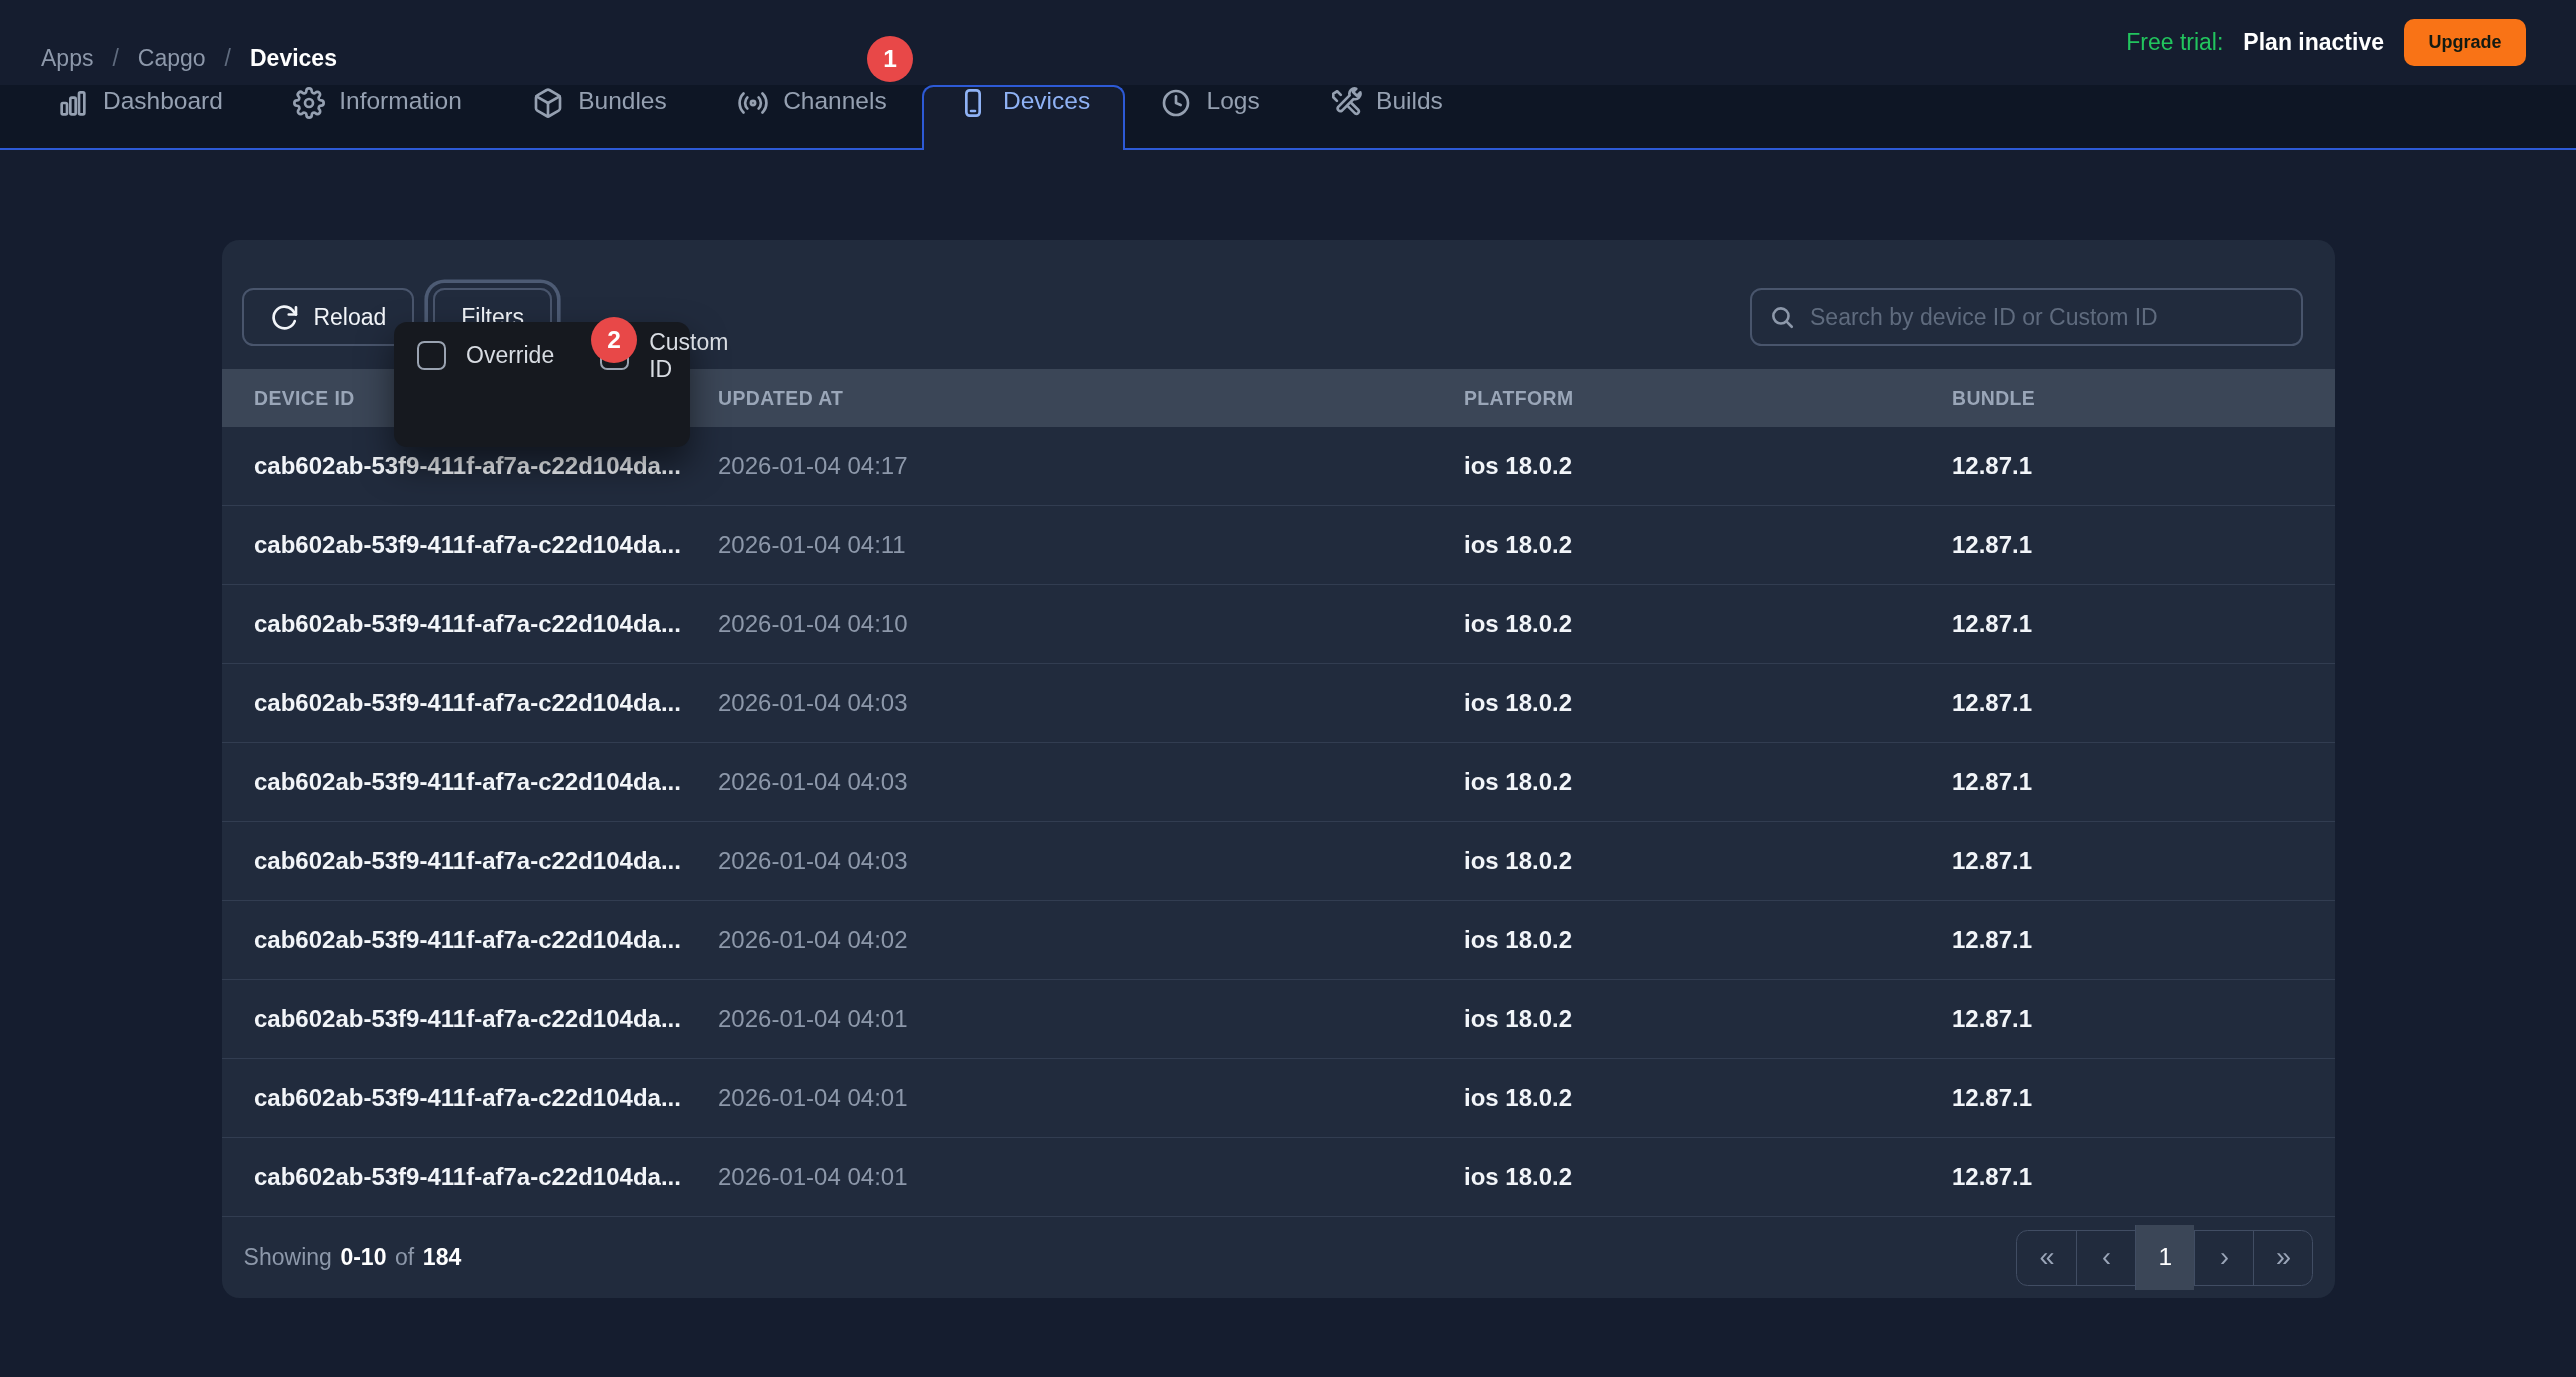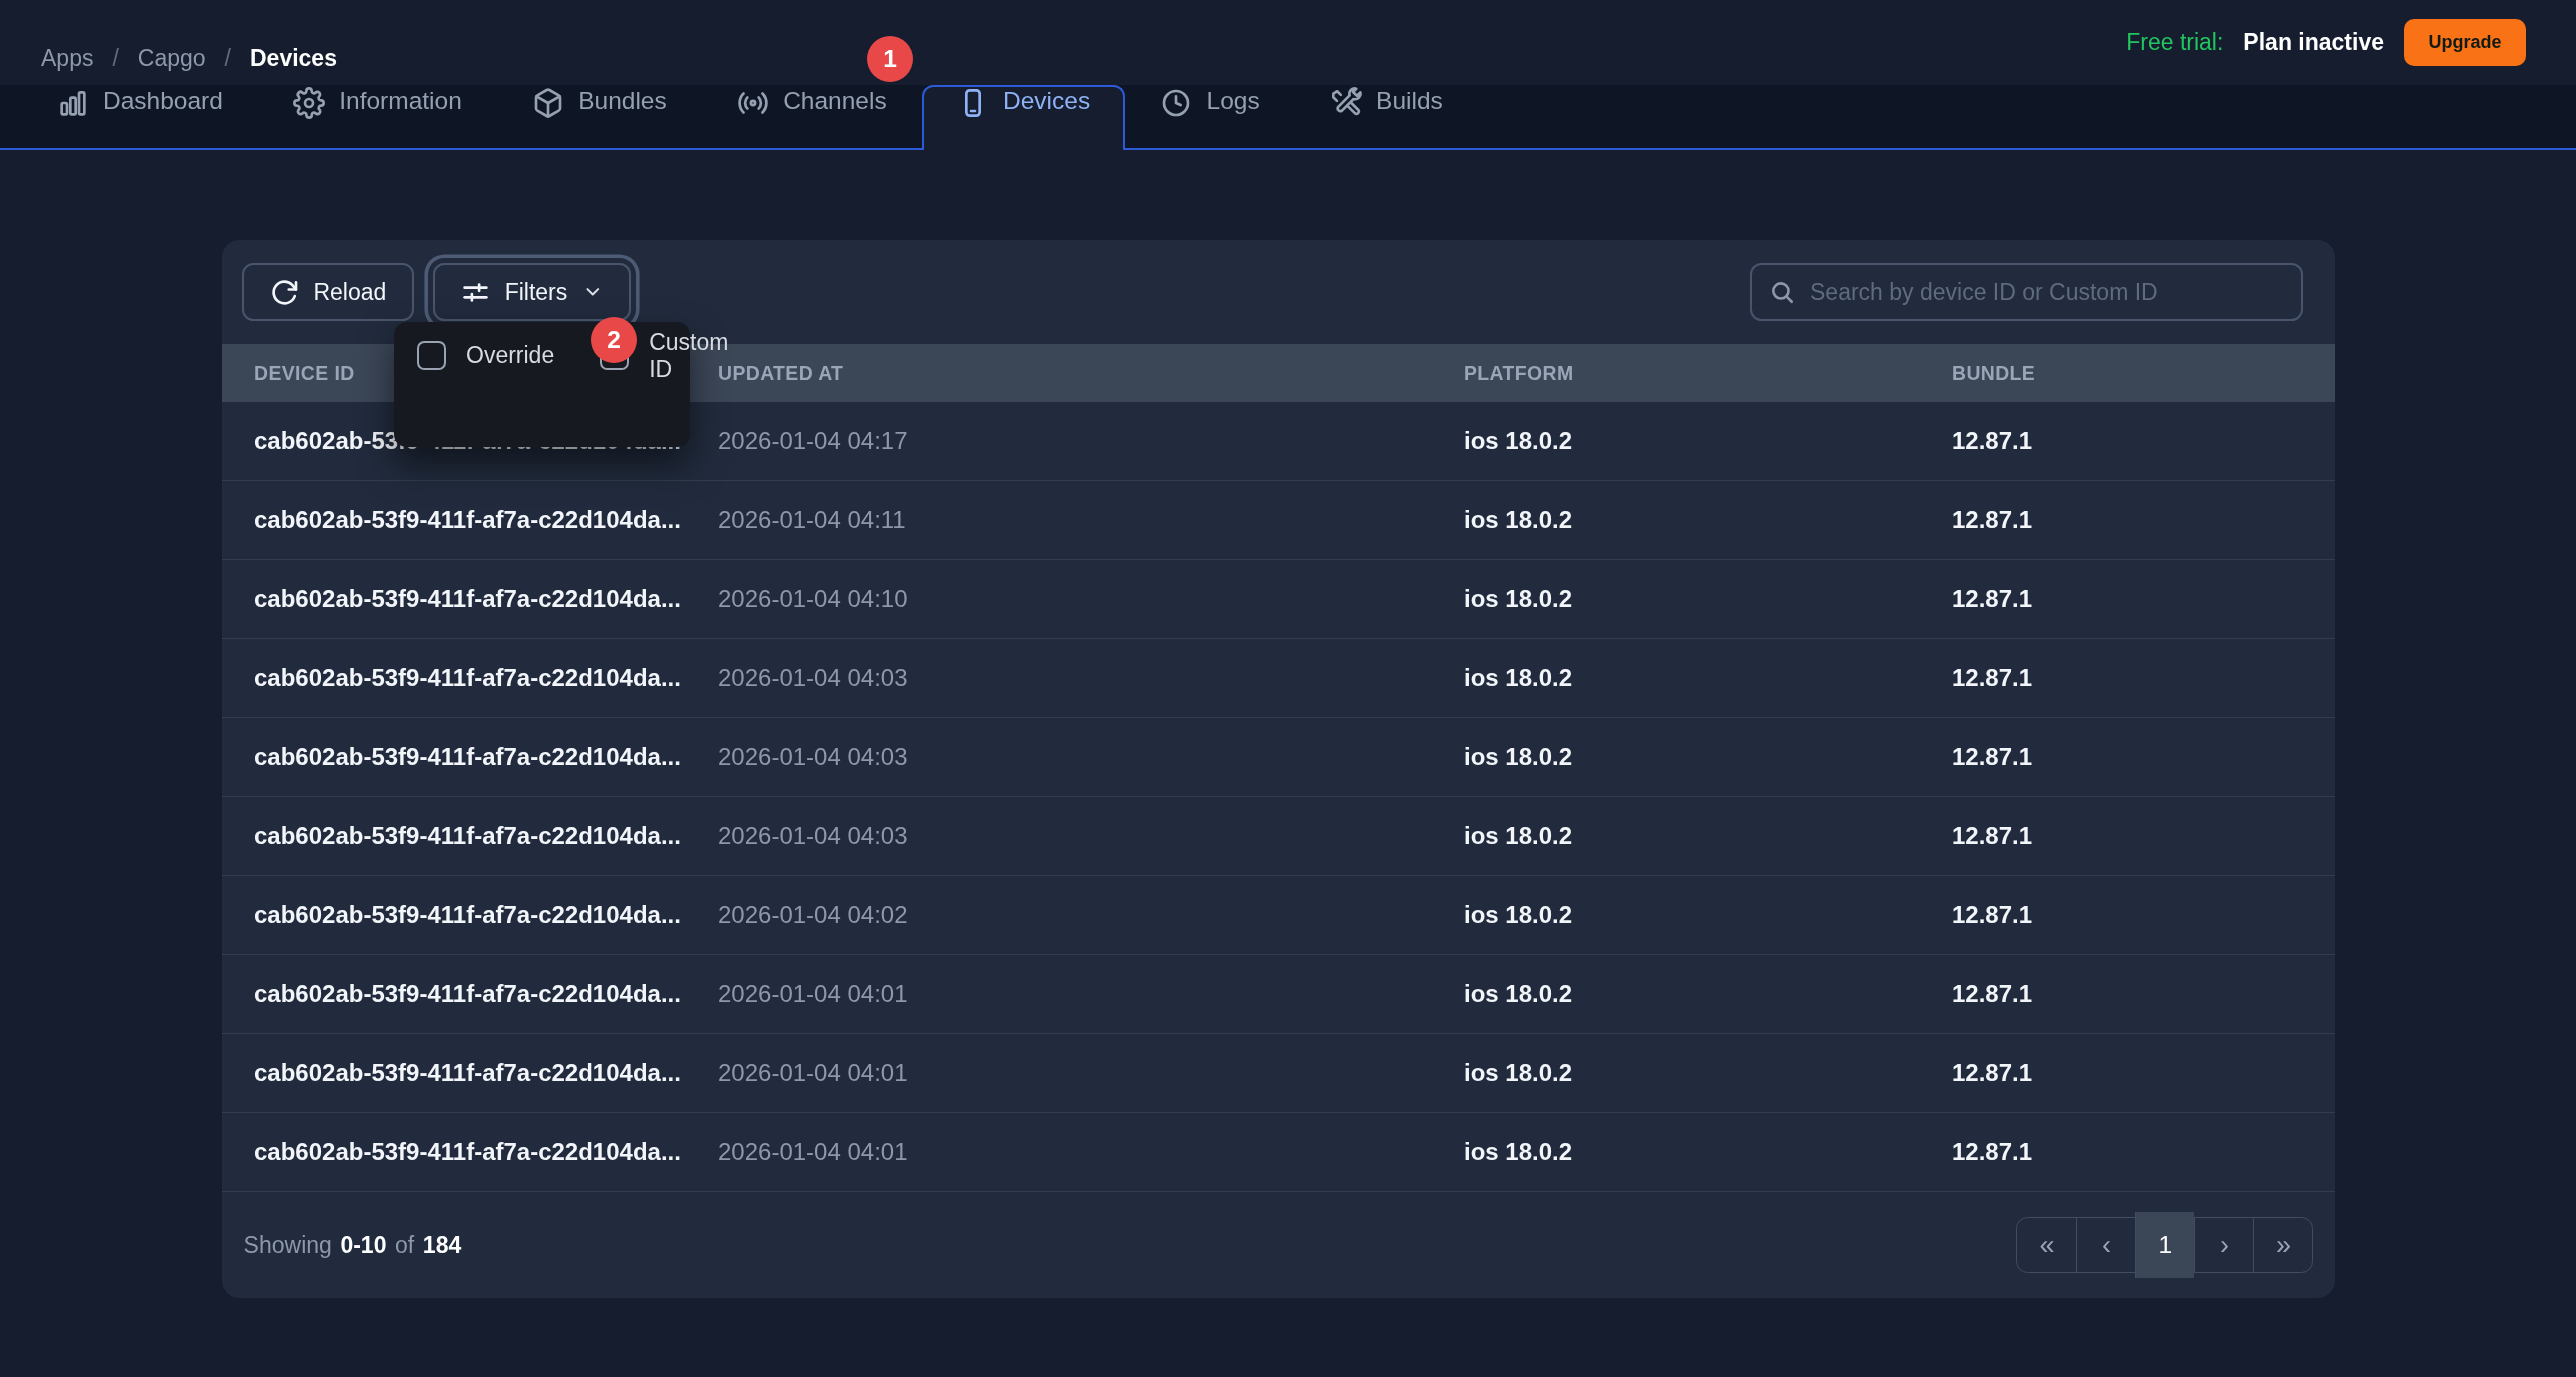--- a/index.html
+++ b/index.html
@@ -67,31 +67,31 @@
 
   
   .card {
     position: absolute; left: 222px; top: 240px;
     width: 2113px; height: 1058px;
     background: #212b3d; border-radius: 17.3px;
     display: flex; flex-direction: column;
   }
   .toolbar {
     height: 104px; display: flex; align-items: center;
-    padding: 0 32px 0 20px; gap: 19px; flex: none;
+    padding: 0 32px 0 20px; gap: 19px; flex: none; margin-top: 25px;
   }
   .btn {
     display: flex; align-items: center; gap: 14.4px;
     background: transparent; color: #f2f5f9;
     border: 2.2px solid #49556c; border-radius: 11.5px;
     height: 58px; padding: 0 26px; font-size: 23px; cursor: pointer;
     font-family: "Liberation Sans", sans-serif;
   }
   .btn svg { width: 29px; height: 29px; stroke: currentColor; fill: none; stroke-width: 2.2; stroke-linecap: round; stroke-linejoin: round; }
-  .btn.focus-ring { box-shadow: 0 0 0 5px #212b3d, 0 0 0 8.6px #4d5b74; }
+  .btn.focus-ring { box-shadow: 0 0 0 5px #212b3d, 0 0 0 8.6px #4d5b74; flex-direction: column; }
   .chev { width: 21.6px !important; height: 21.6px !important; opacity: .9; }
 
   .search-wrap {
     margin-left: auto; position: relative;
     width: 553px; height: 58px;
   }
   .search-wrap svg {
     position: absolute; left: 19px; top: 16px; width: 26px; height: 26px;
     stroke: #8d98aa; fill: none; stroke-width: 2.4; stroke-linecap: round;
   }

